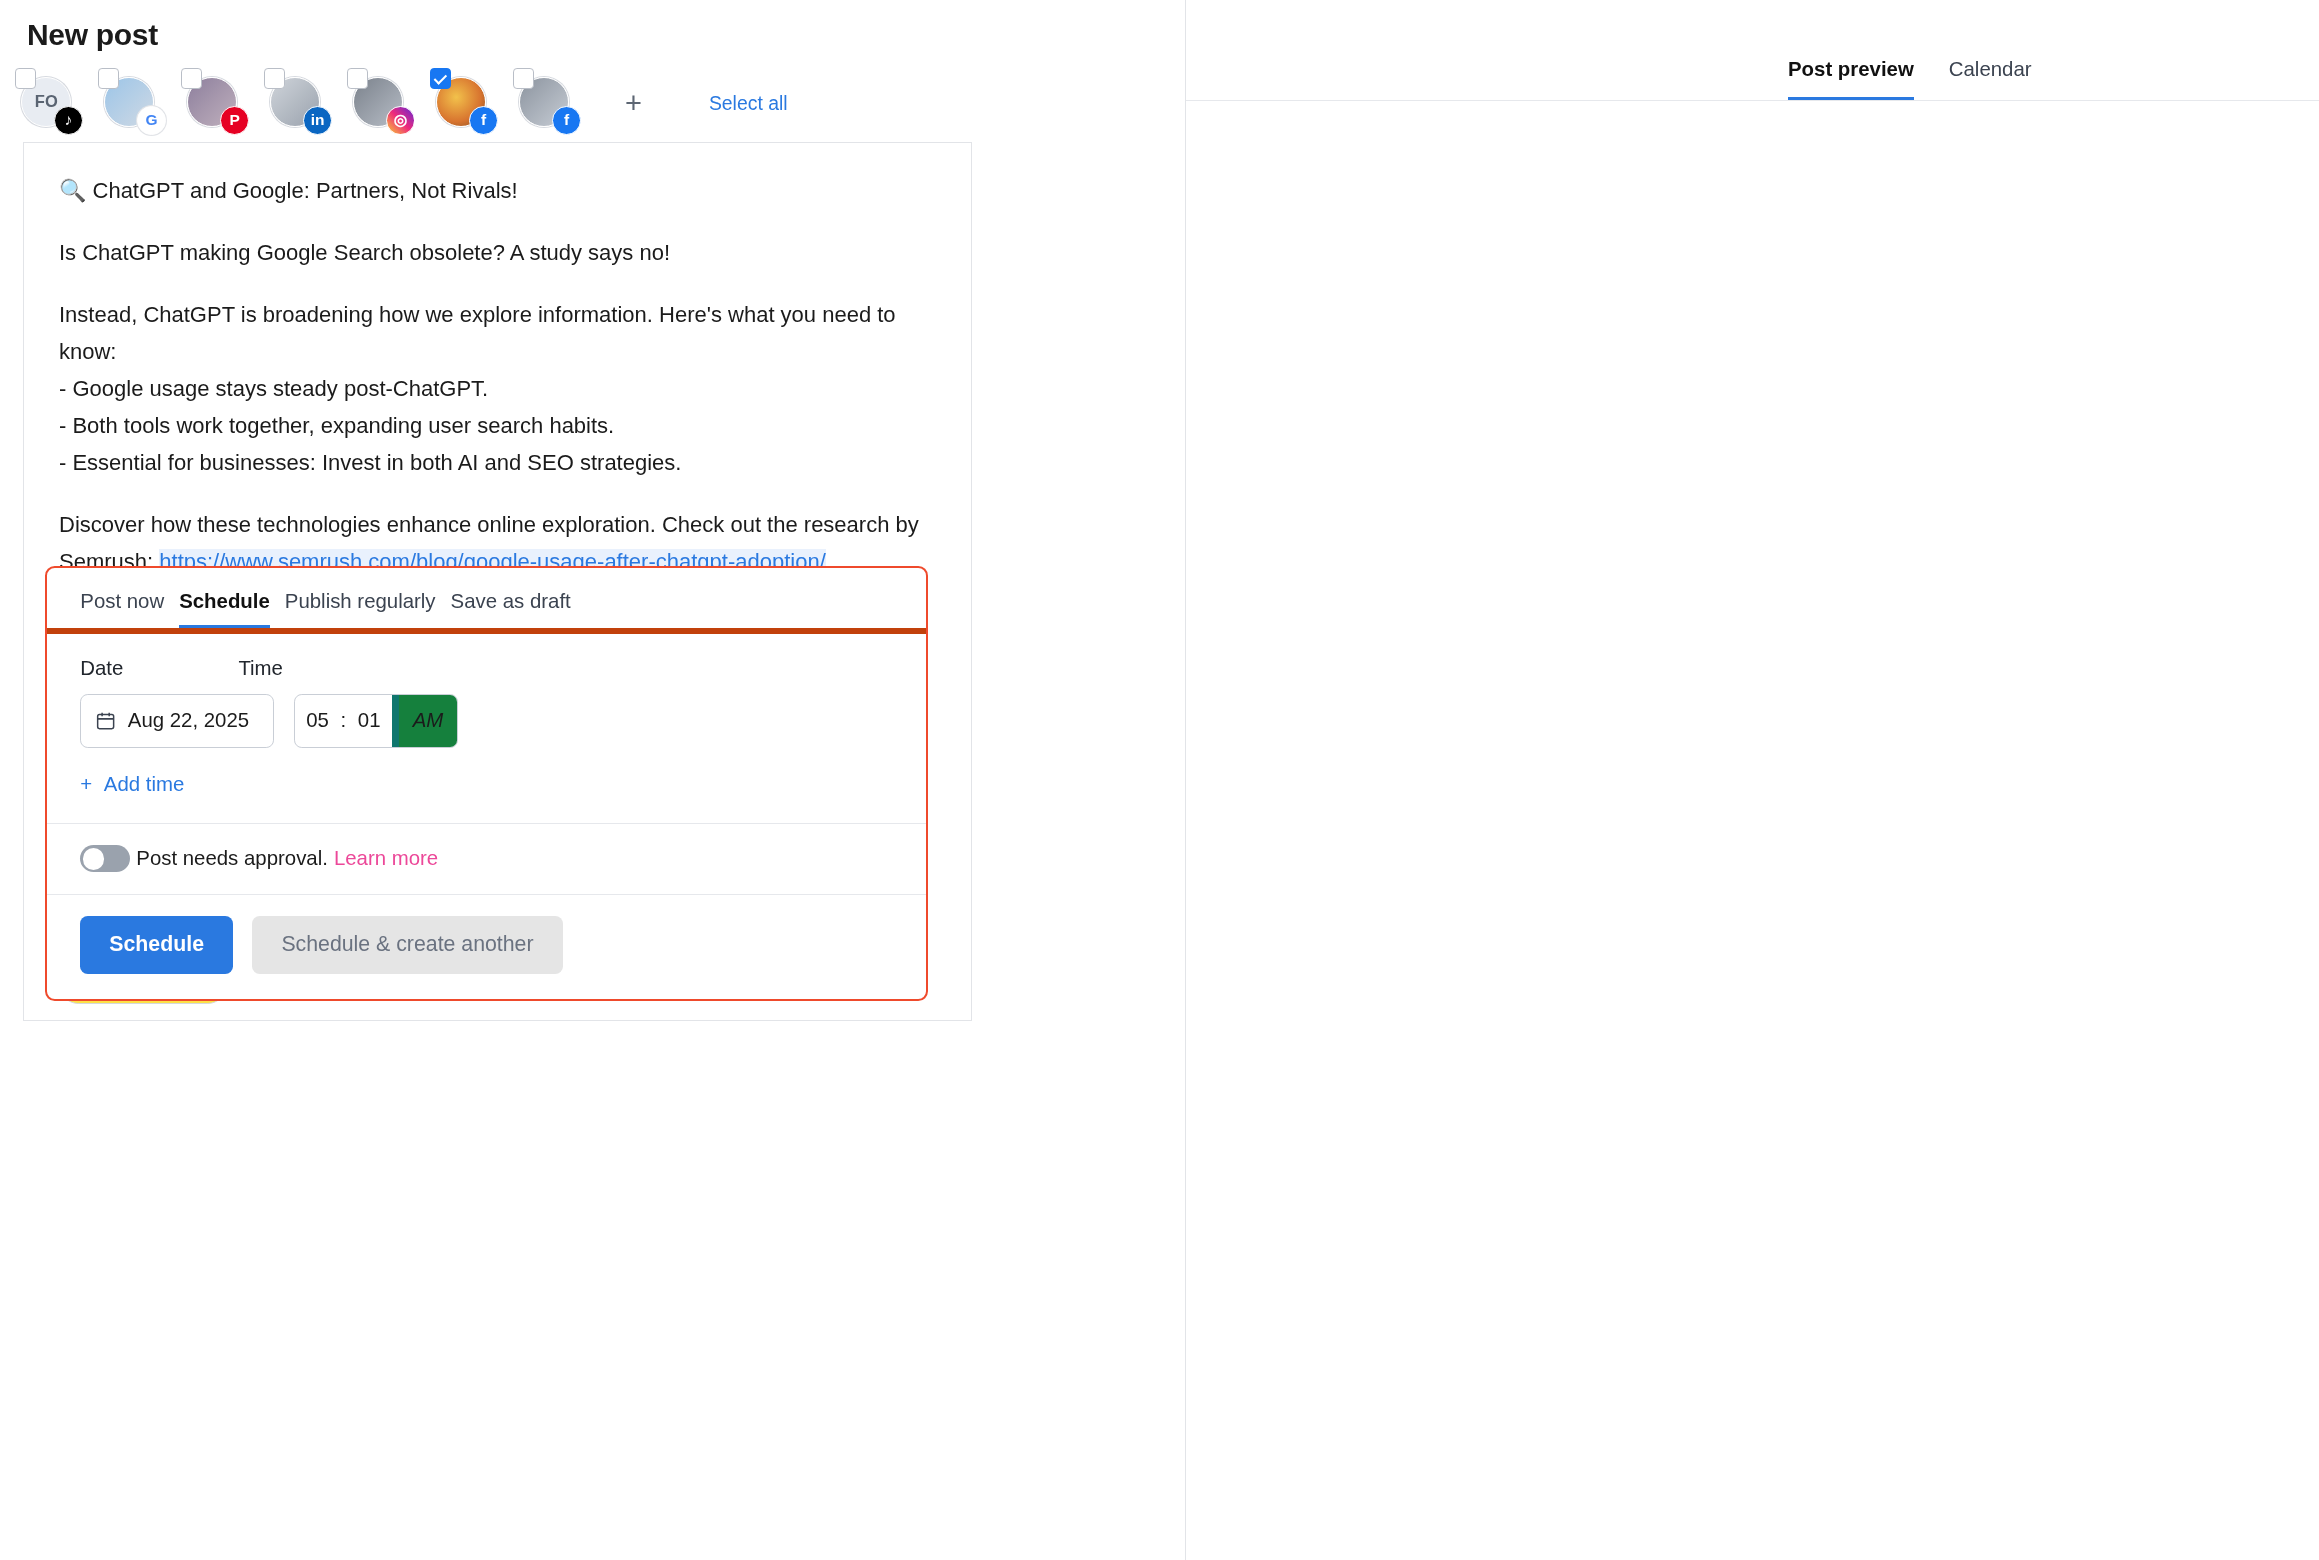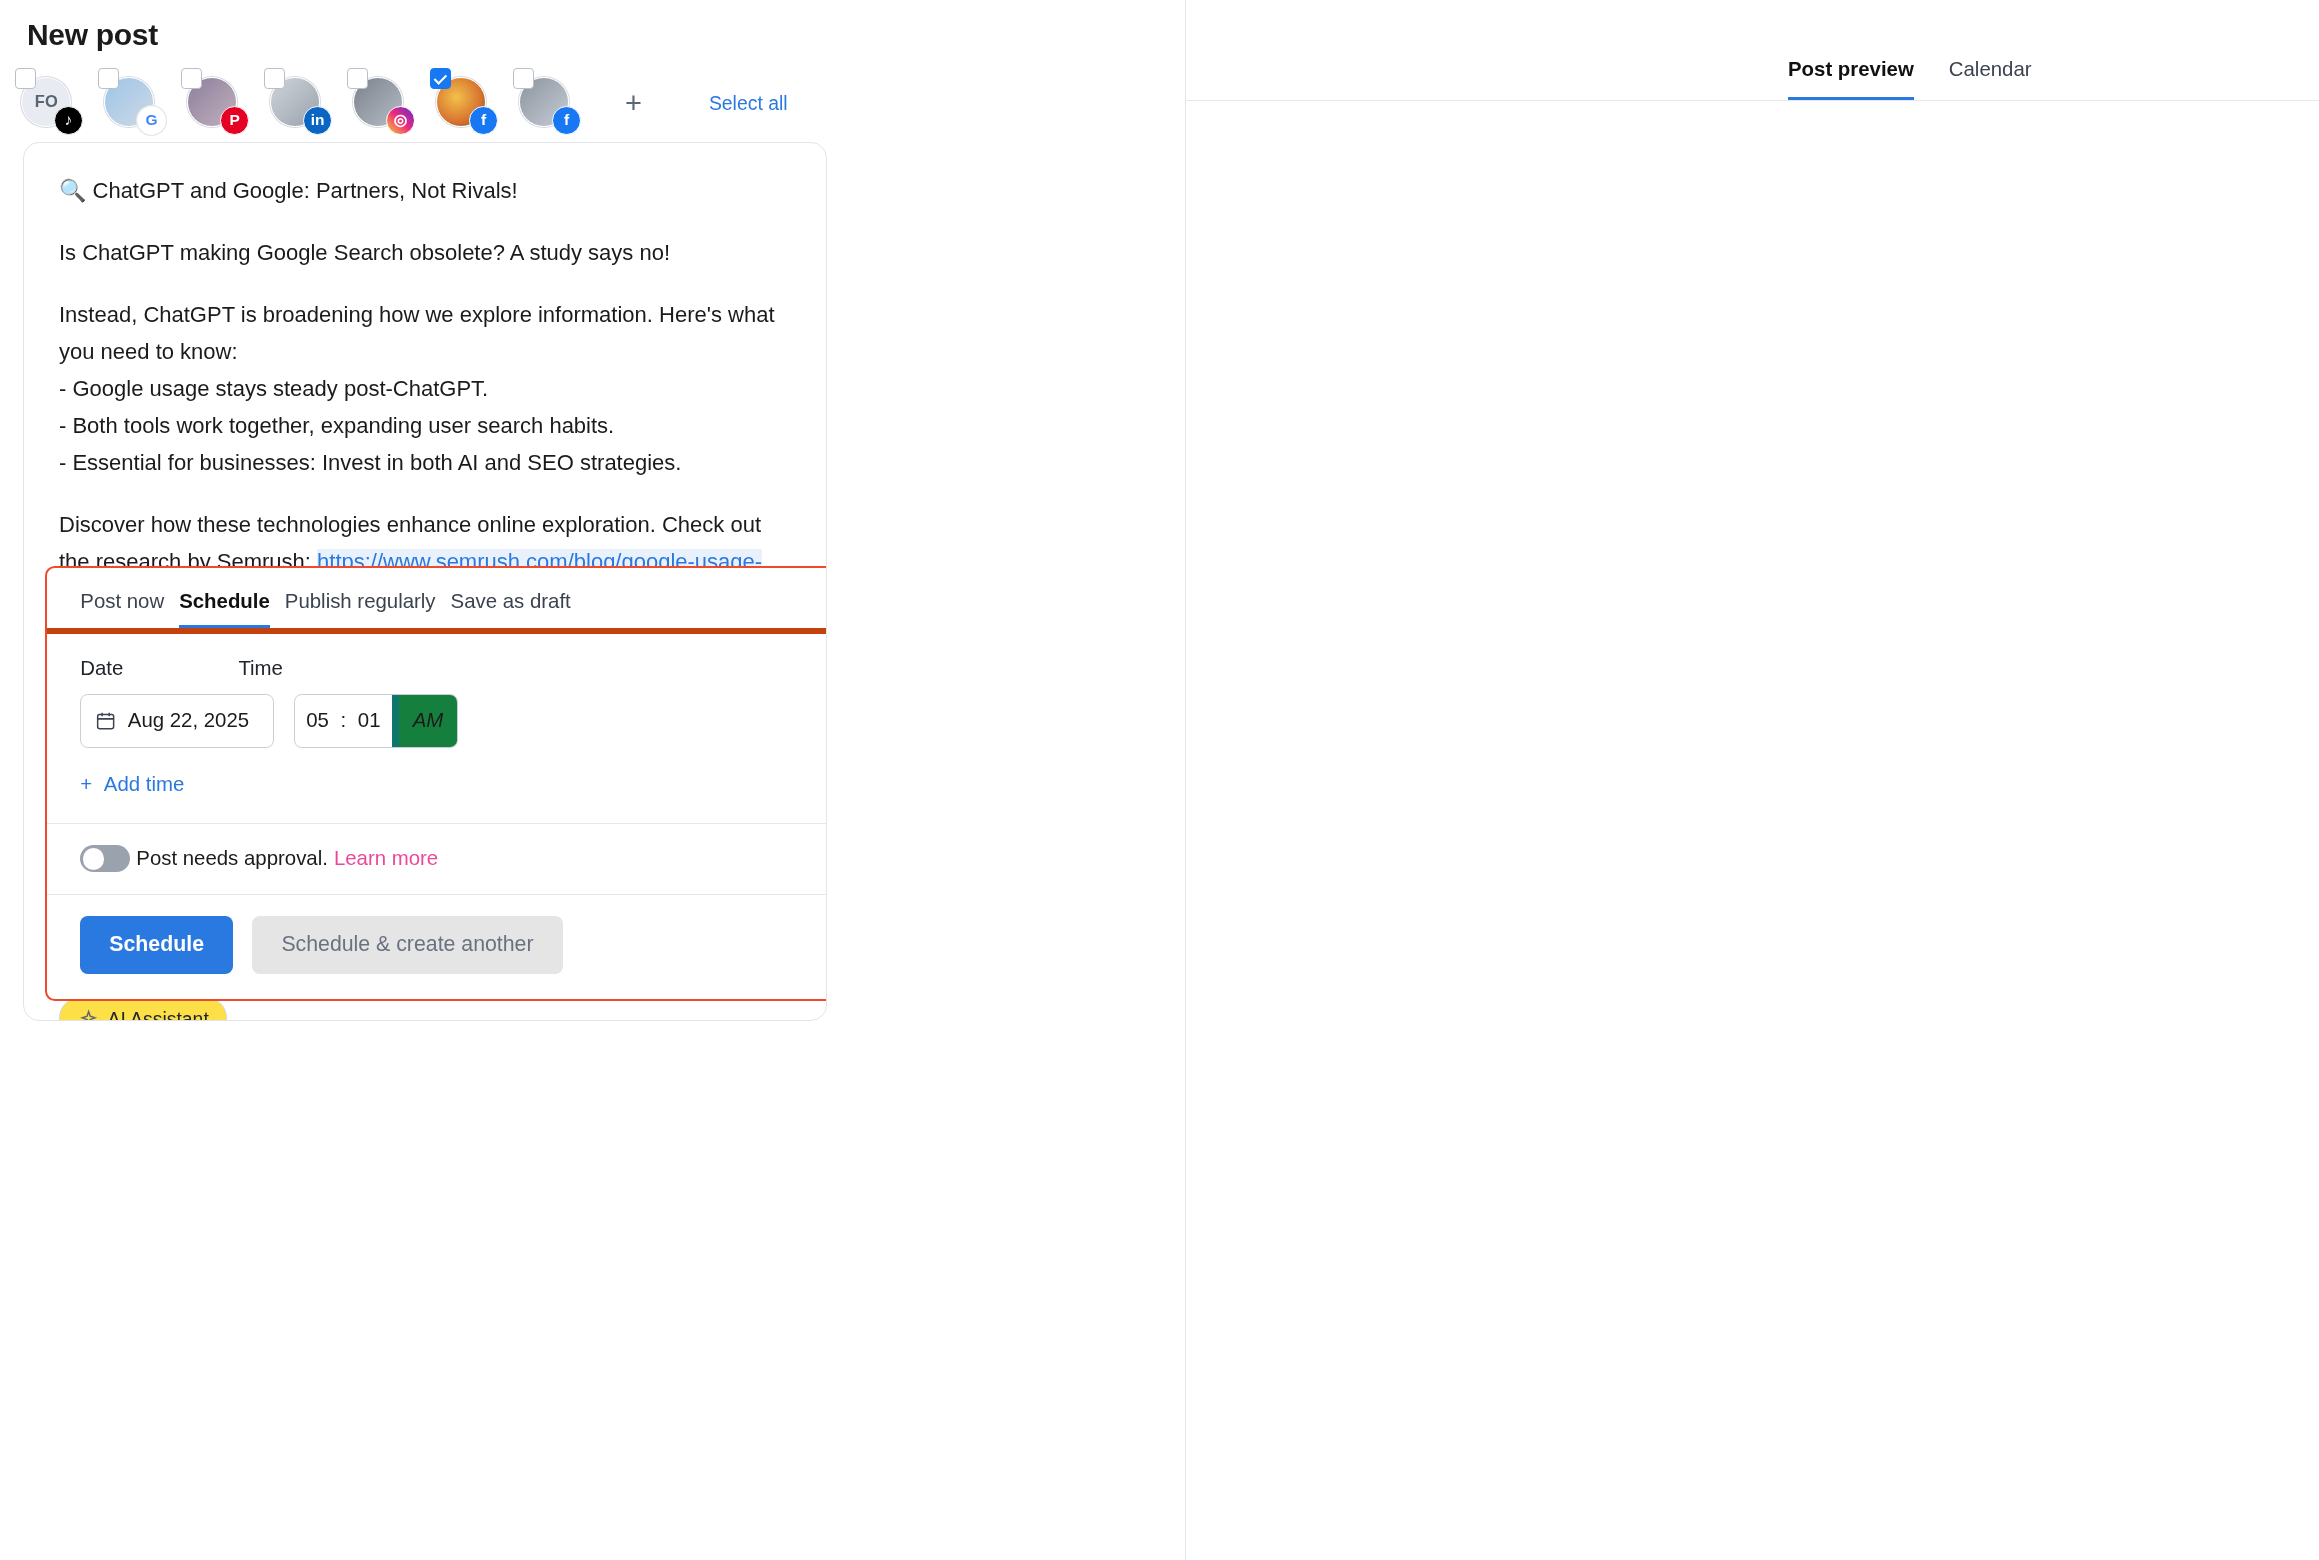--- a/index.html
+++ b/index.html
@@ -89,23 +89,23 @@
     margin-left: 13.6px; margin-right: 58px;
     cursor: pointer;
   }
   .select-all {
     color: #2a79e0; font-size: 19.4px; cursor: pointer;
   }
 
   
   .composer {
     margin: 7.8px 23px 0 23px;
-    width: 804px;
+    width: 949px;
     border: 1px solid #e2e4e8;
-    border-radius: 16px;
+    border-radius: 0;
     background: #fff;
     overflow: hidden;
     height: 879px;
     position: relative;
   }
   .composer-text {
     padding: 29px 35px 9.7px 35px;
     font-size: 22px;
     line-height: 37px;
     color: #1b1b1b;

